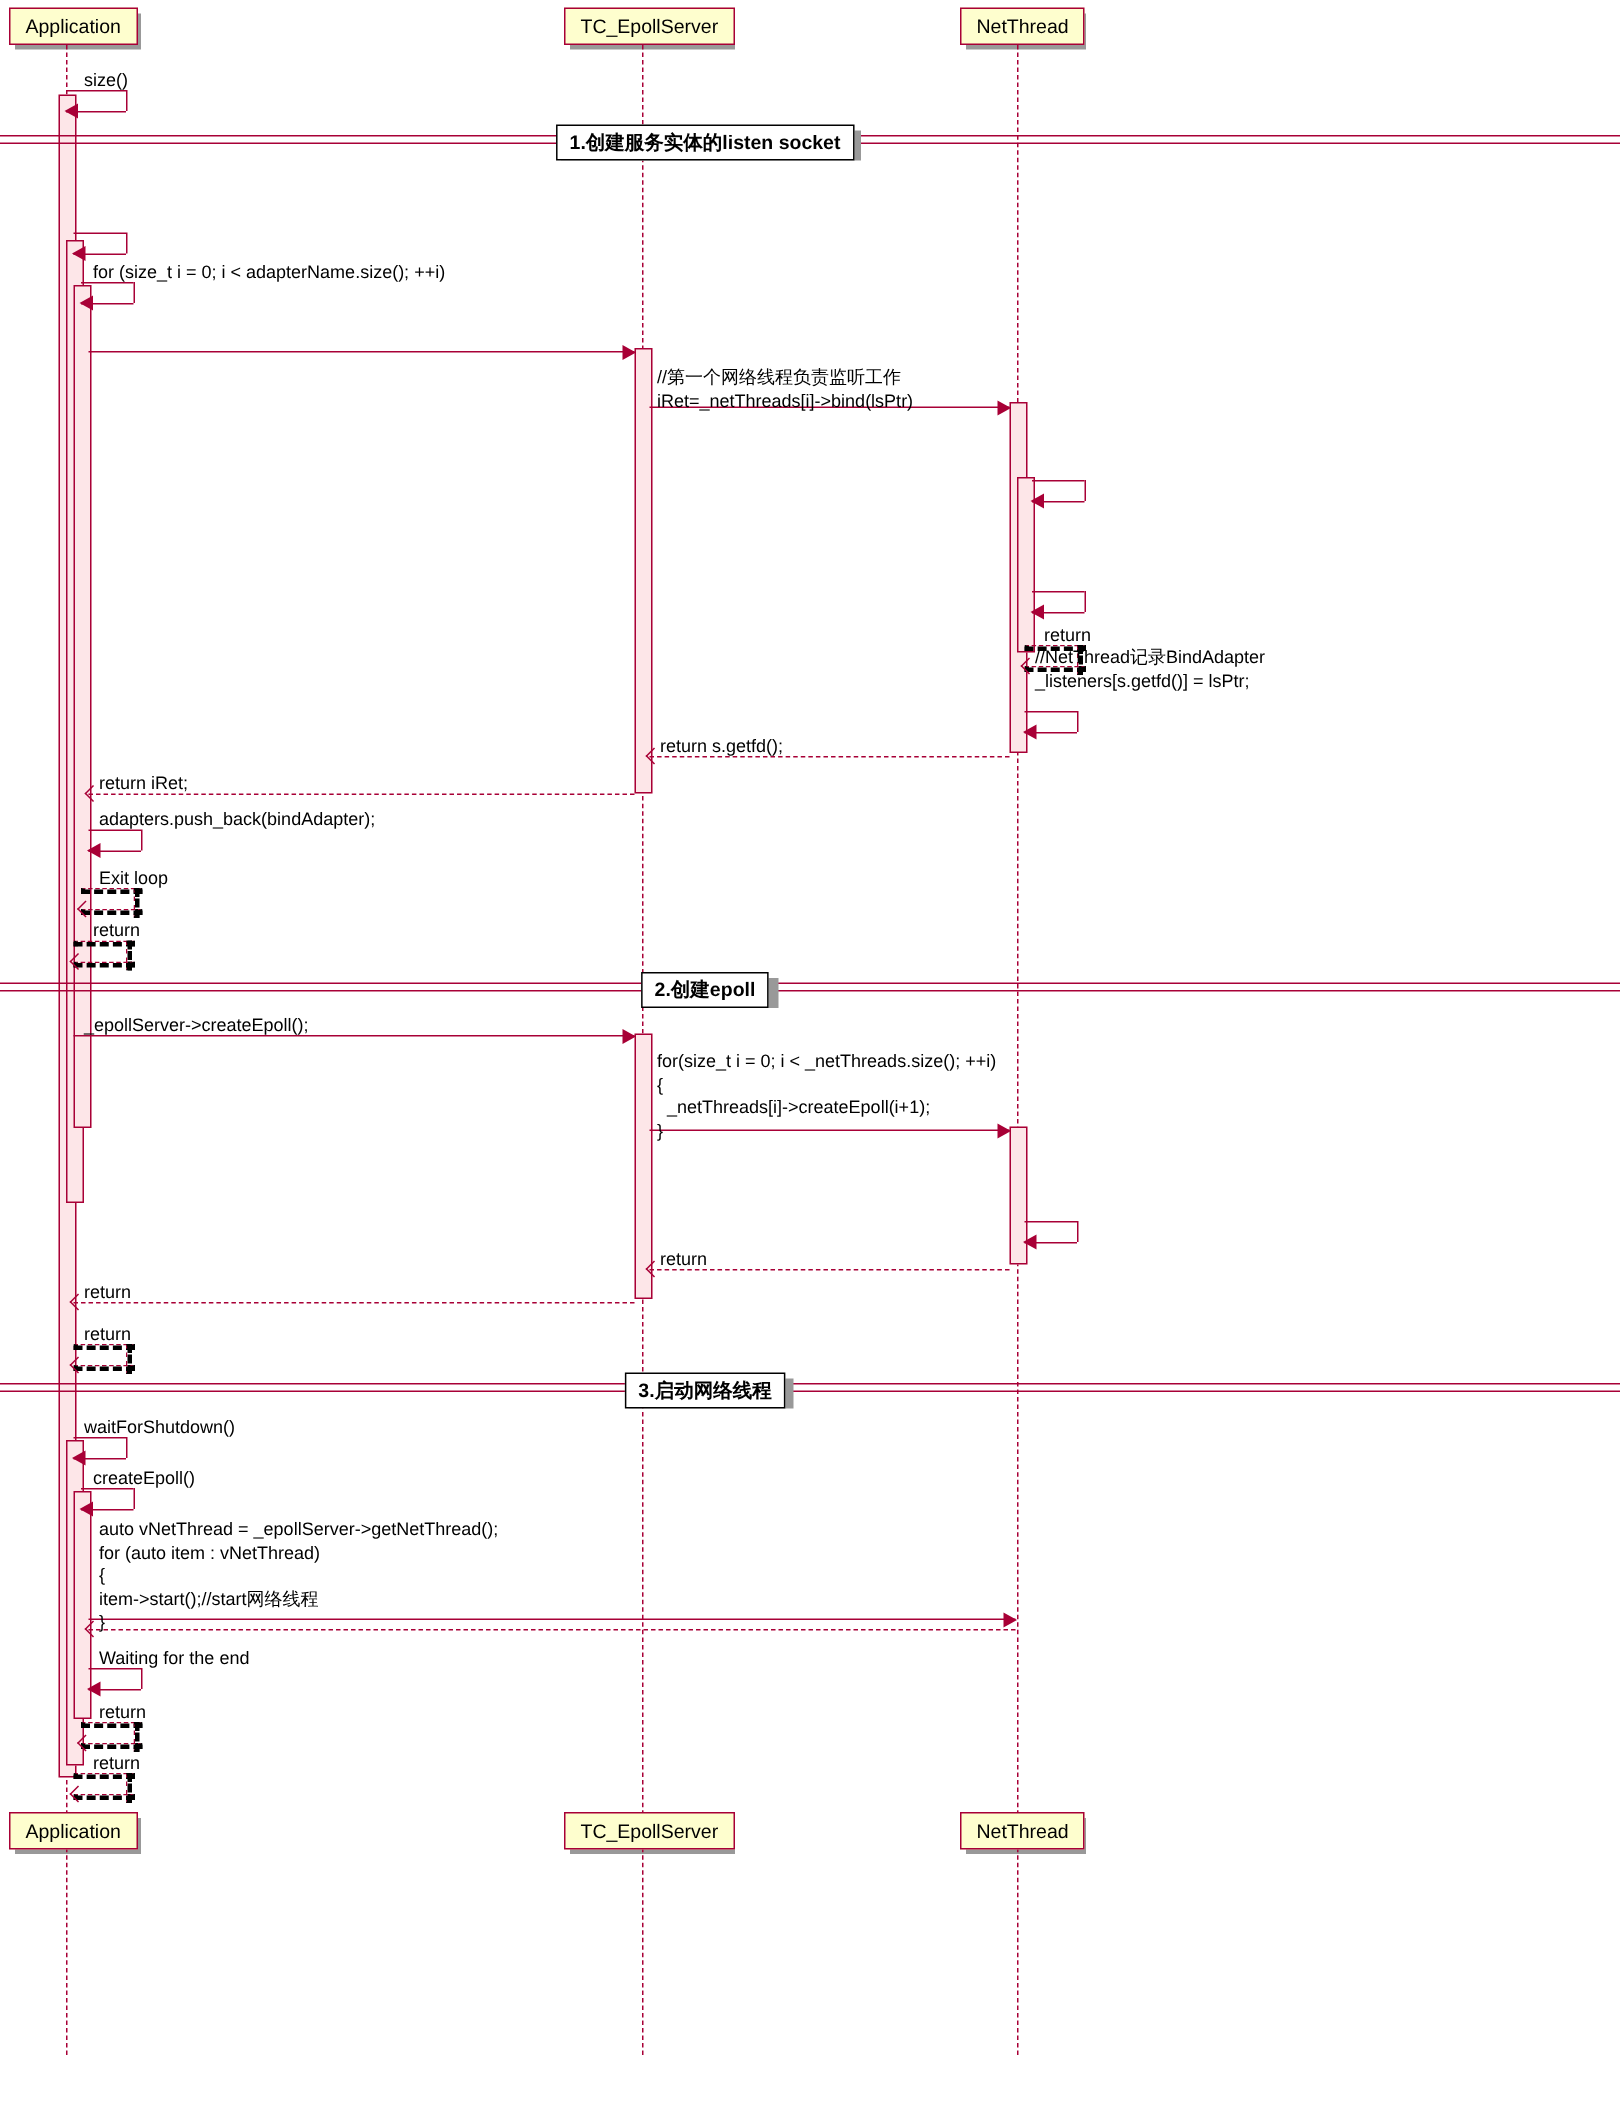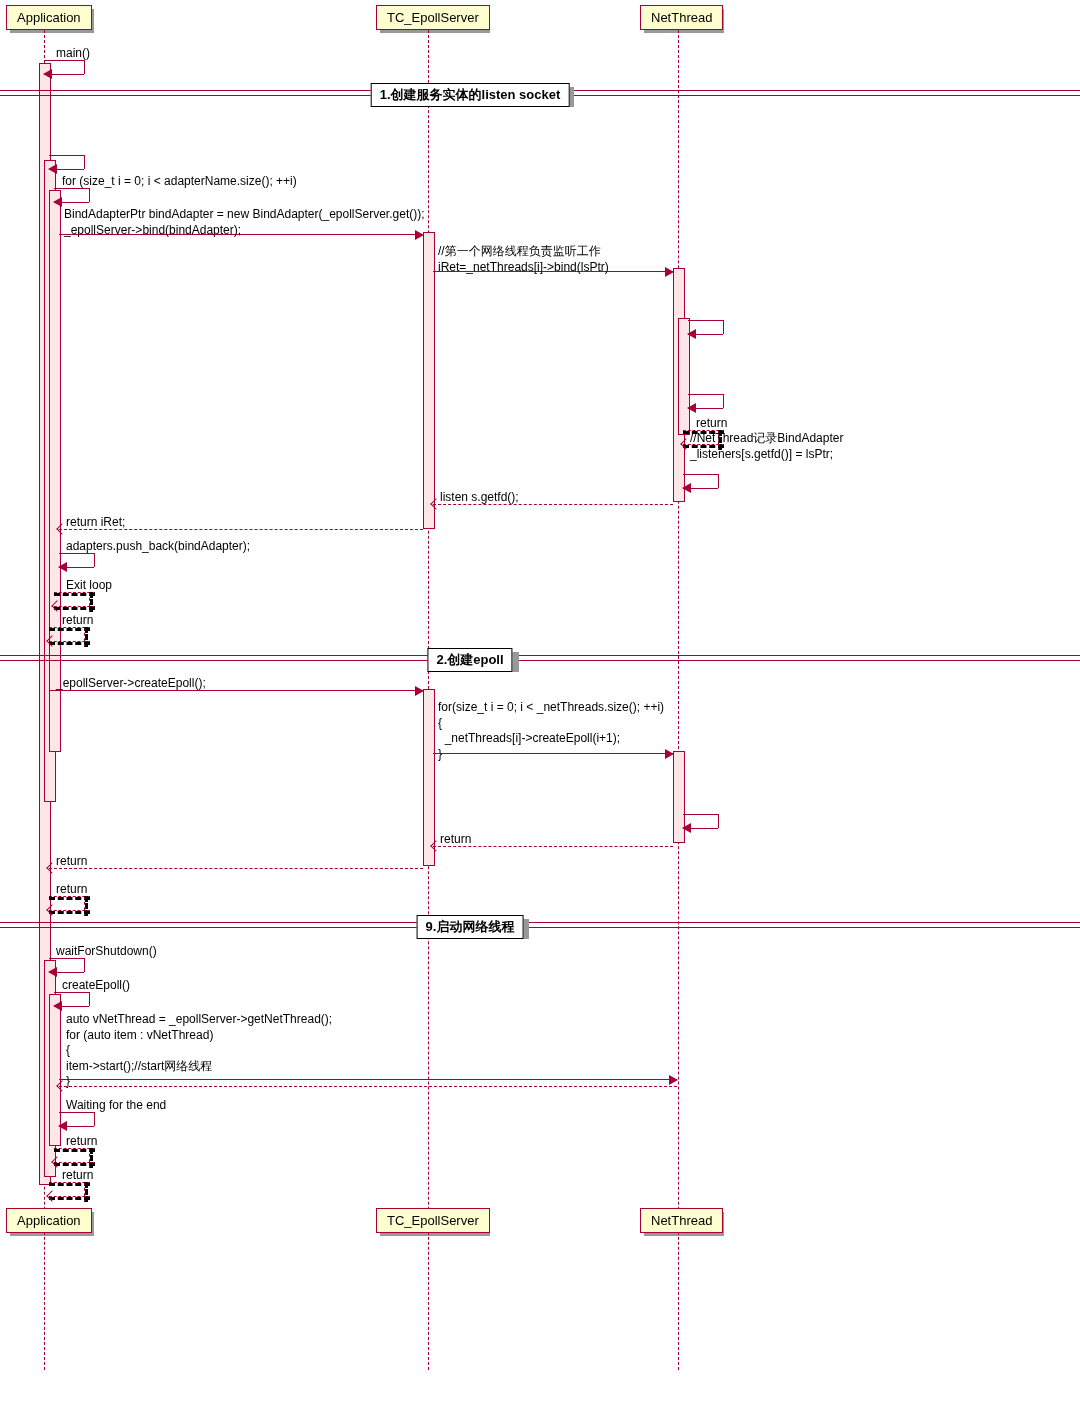--- a/index.html
+++ b/index.html
@@ -42,21 +42,21 @@
 <div class="lifeline" style="top:30px;left:428px;height:1340px"></div>
 <div class="lifeline" style="top:30px;left:678px;height:1340px"></div>
 
 <div class="activation" style="top:63px;left:39px;height:1120px"></div>
 <div class="activation" style="top:160px;left:44px;height:640px"></div>
 <div class="activation" style="top:190px;left:49px;height:560px"></div>
 <div class="activation" style="top:232px;left:423px;height:295px"></div>
 <div class="activation" style="top:268px;left:673px;height:232px"></div>
 <div class="activation" style="top:318px;left:678px;height:115px"></div>
 
-<div class="msg" style="top:46px;left:56px">main()</div>
+<div class="msg" style="top:46px;left:56px">size()</div>
 <div class="self-arrow" style="top:60px;left:44px">
       <div class="h1" style="width:40px"></div>
       <div class="v1" style="left:40px;height:14px"></div>
       <div class="h2" style="top:14px;width:40px"></div>
       <div class="ah" style="top:9px"></div>
     </div>
 
 <div class="divider-line" style="top:90px">
       <div class="dl1"></div>
       <div class="dl2"></div>
@@ -72,22 +72,20 @@
     </div>
 
 <div class="msg" style="top:174px;left:62px">for (size_t i = 0; i &lt; adapterName.size(); ++i)</div>
 <div class="self-arrow" style="top:188px;left:54px">
       <div class="h1" style="width:35px"></div>
       <div class="v1" style="left:35px;height:14px"></div>
       <div class="h2" style="top:14px;width:35px"></div>
       <div class="ah" style="top:9px"></div>
     </div>
 
-<div class="msg" style="top:207px;left:64px;white-space:pre">BindAdapterPtr bindAdapter = new BindAdapter(_epollServer.get());
-_epollServer-&gt;bind(bindAdapter);</div>
 <div class="arrow" style="top:234px;left:59px;width:364px">
       <div class="ah-r"></div>
     </div>
 
 <div class="msg" style="top:244px;left:438px;white-space:pre">//第一个网络线程负责监听工作
 iRet=_netThreads[i]-&gt;bind(lsPtr)</div>
 <div class="arrow" style="top:271px;left:433px;width:240px">
       <div class="ah-r"></div>
     </div>
 
@@ -115,21 +113,21 @@
 
 <div class="msg" style="top:431px;left:690px;white-space:pre">//NetThread记录BindAdapter
 _listeners[s.getfd()] = lsPtr;</div>
 <div class="self-arrow" style="top:474px;left:683px">
       <div class="h1" style="width:35px"></div>
       <div class="v1" style="left:35px;height:14px"></div>
       <div class="h2" style="top:14px;width:35px"></div>
       <div class="ah" style="top:9px"></div>
     </div>
 
-<div class="msg" style="top:490px;left:440px">listen s.getfd();</div>
+<div class="msg" style="top:490px;left:440px">return s.getfd();</div>
 <div class="arrow dashed" style="top:504px;left:433px;width:240px">
       <div class="ah-l-open"></div>
     </div>
 
 <div class="msg" style="top:515px;left:66px">return iRet;</div>
 <div class="arrow dashed" style="top:529px;left:59px;width:364px">
       <div class="ah-l-open"></div>
     </div>
 
 <div class="msg" style="top:539px;left:66px">adapters.push_back(bindAdapter);</div>
@@ -202,21 +200,21 @@
       <div class="v1" style="left:35px;height:14px"></div>
       <div class="h2" style="top:14px;width:35px"></div>
       <div class="ah-open" style="top:10px"></div>
     </div>
 
 <div class="divider-line" style="top:922px">
       <div class="dl1"></div>
       <div class="dl2"></div>
     </div>
 <div class="divider-shadow" style="top:919px;left:474px;width:110px;height:20px"></div>
-<div class="divider-label" style="top:915px;left:470px">9.启动网络线程</div>
+<div class="divider-label" style="top:915px;left:470px">3.启动网络线程</div>
 
 <div class="activation" style="top:960px;left:44px;height:215px"></div>
 <div class="activation" style="top:994px;left:49px;height:150px"></div>
 
 <div class="msg" style="top:944px;left:56px">waitForShutdown()</div>
 <div class="self-arrow" style="top:958px;left:49px">
       <div class="h1" style="width:35px"></div>
       <div class="v1" style="left:35px;height:14px"></div>
       <div class="h2" style="top:14px;width:35px"></div>
       <div class="ah" style="top:9px"></div>

